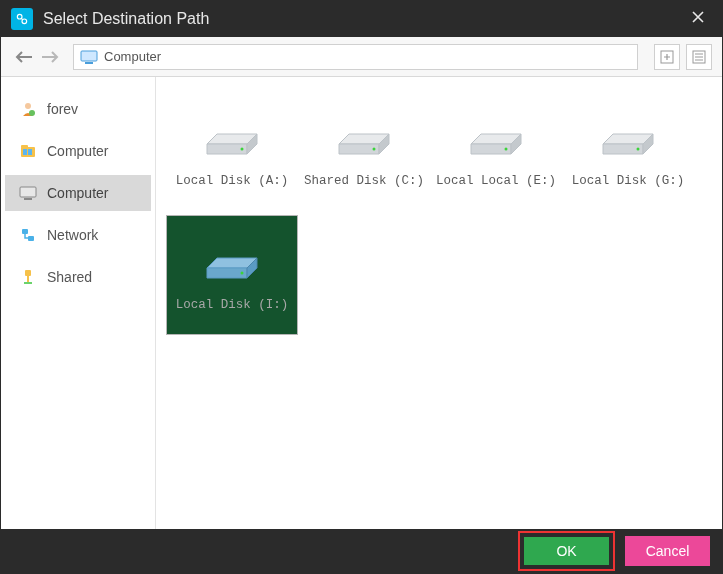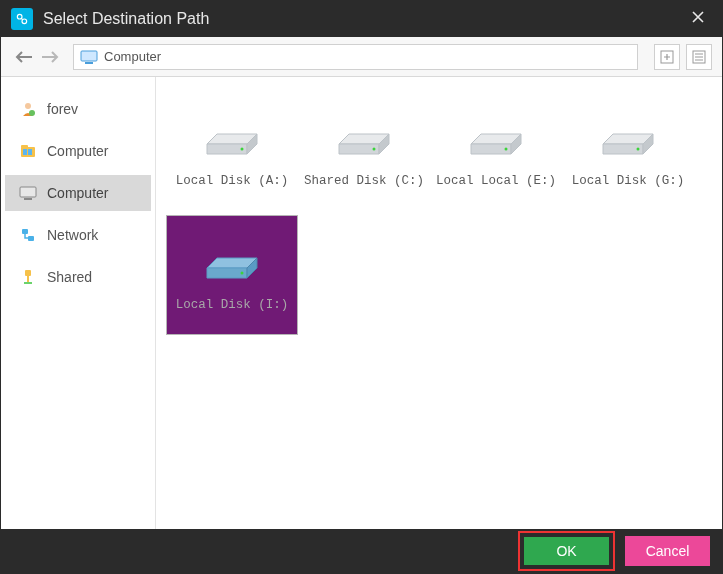--- a/index.html
+++ b/index.html
@@ -16,21 +16,21 @@
   .pathbox .mini-icon { width: 18px; height: 14px; margin-right: 6px; display:flex; align-items:center; justify-content:center; }
   .tool-btn { width: 26px; height: 26px; border: 1px solid #cfcfcf; background: #fff; margin-left: 6px; display: flex; align-items: center; justify-content: center; color: #777; cursor: pointer; }
   .body { flex: 1; display: flex; overflow: hidden; }
   .sidebar { width: 155px; border-right: 1px solid #e3e3e3; background: #fff; padding-top: 8px; }
   .side-item { display: flex; align-items: center; padding: 10px 14px; font-size: 14px; color: #555; cursor: pointer; margin: 6px 4px; }
   .side-item.active { background: #d9d9d9; color: #444; }
   .side-item .side-icon { width: 18px; height: 16px; margin-right: 10px; display:flex; align-items:center; justify-content:center; }
   .content { flex: 1; padding: 14px 10px; overflow: auto; }
   .grid { display: flex; flex-wrap: wrap; }
   .disk { width: 132px; height: 120px; display: flex; flex-direction: column; align-items: center; justify-content: center; cursor: pointer; margin-bottom: 4px; }
-  .disk.selected { border: 1px solid #b5b5b5; background: #701a75; }
+  .disk.selected { border: 1px solid #b5b5b5; background: #14532d; }
   .disk .drive-icon { width: 70px; height: 50px; display:flex; align-items:center; justify-content:center; margin-bottom: 10px; }
   .disk .label { font-size: 12.5px; color: #5a5a5a; text-align: center; font-family: Liberation Mono, monospace; }
   .disk.selected .label { color: #a8a8a8; }
   .footer { background: #2b2b2b; height: 44px; display: flex; align-items: center; justify-content: flex-end; padding: 0 12px; gap: 10px; }
   .btn { min-width: 85px; height: 30px; border: none; font-size: 14px; cursor: pointer; }
   .btn-ok-wrap { border: 2px solid #e33; padding: 4px; }
   .btn-ok { background: #2fa84f; color: #fff; width: 85px; height: 28px; }
   .btn-cancel { background: #ec4899; color: #fff; }
 </style>
 </head>

